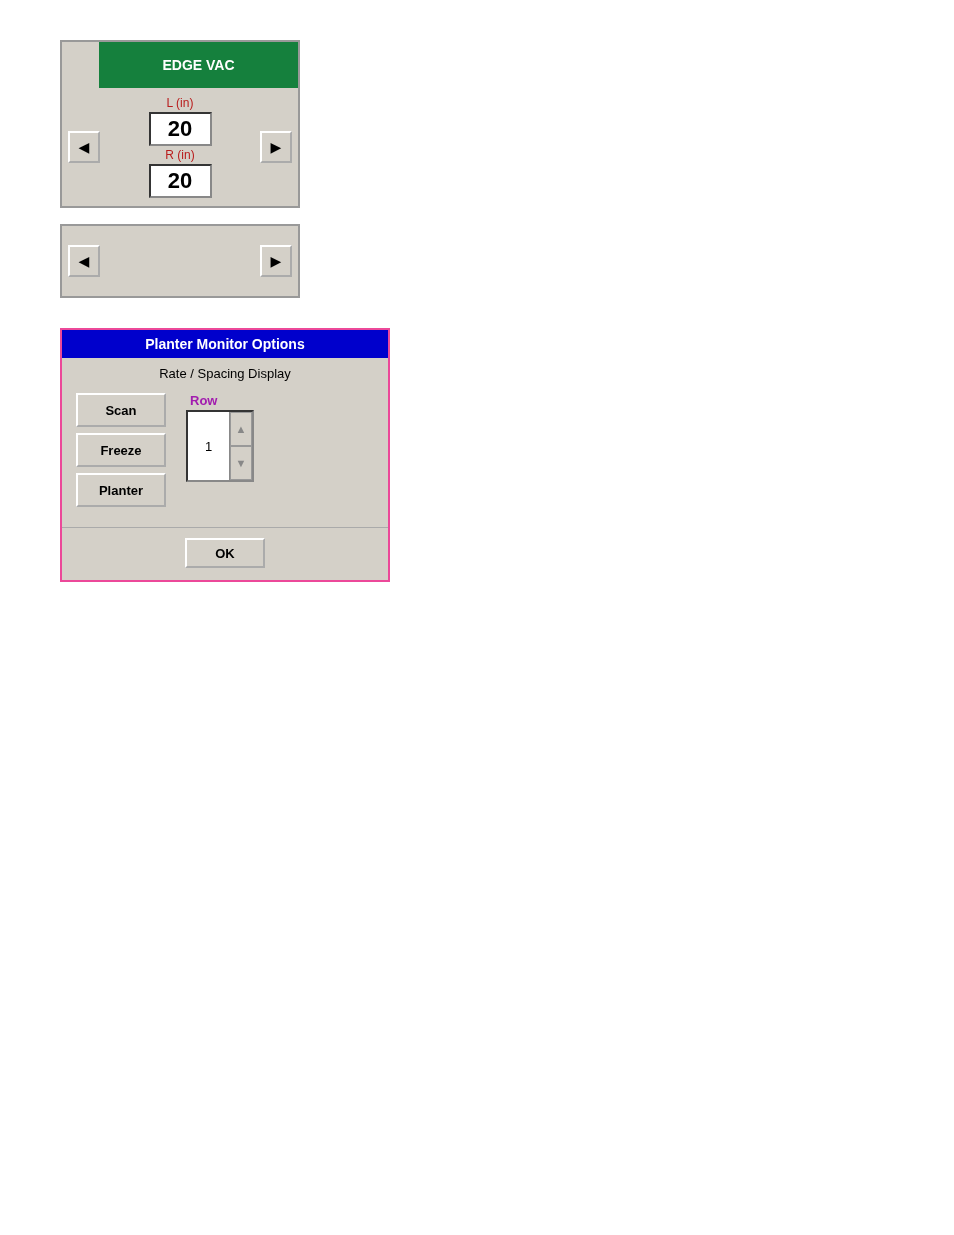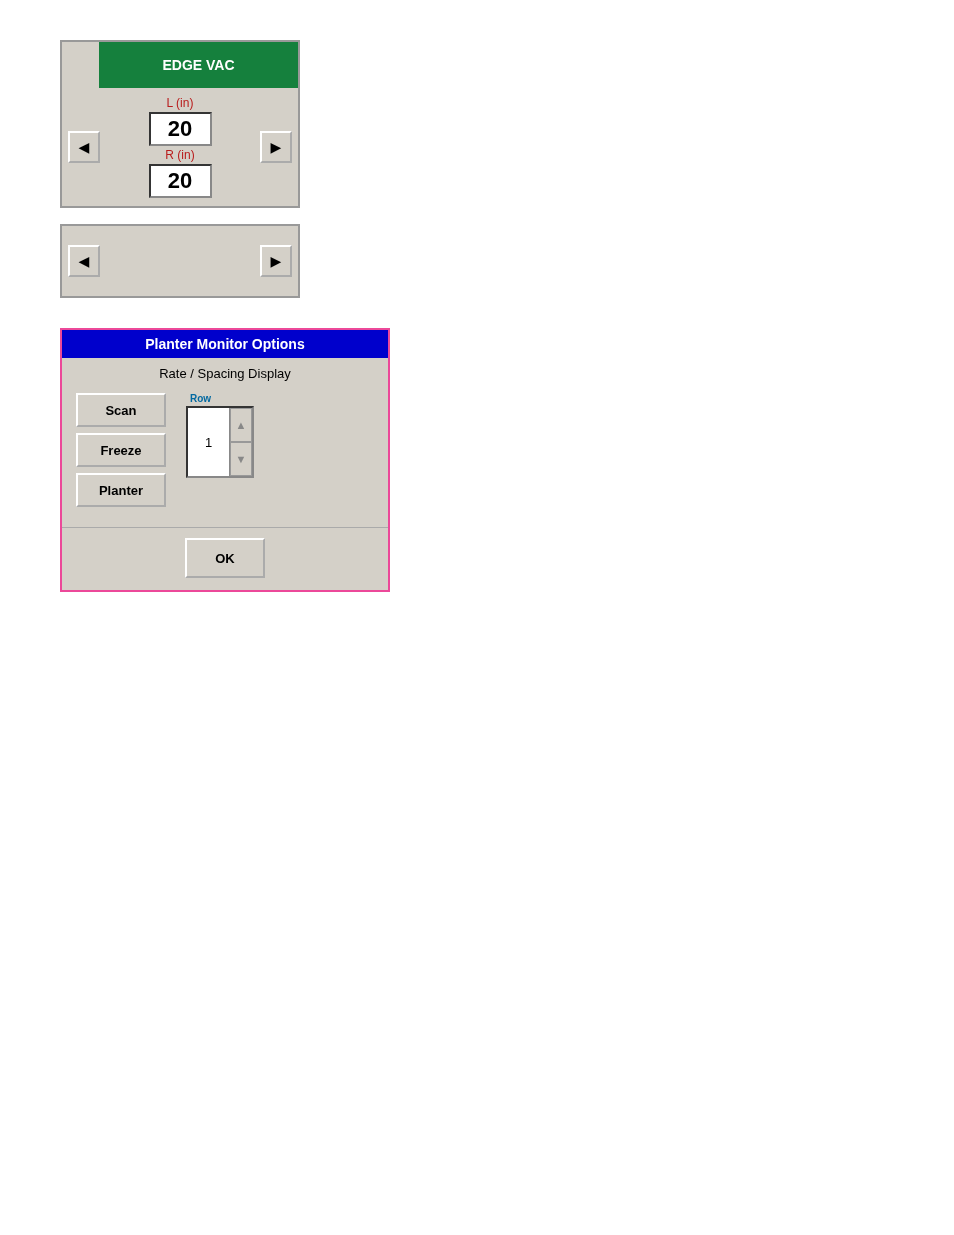--- a/index.html
+++ b/index.html
@@ -127,22 +127,22 @@
       align-items: center;
       justify-content: center;
     }
     .row-section {
       display: flex;
       flex-direction: column;
       align-items: flex-start;
       gap: 2px;
     }
     .row-label {
-      font-size: 10px;
-      color: #0369a1;
+      font-size: 13px;
+      color: #a21caf;
       font-weight: bold;
       margin-left: 4px;
     }
     .row-spinner {
       display: flex;
       align-items: stretch;
       border: 2px inset #888;
       background: #fff;
       width: 68px;
       height: 72px;
@@ -178,21 +178,21 @@
     .dialog-footer {
       border-top: 1px solid #aaa;
       display: flex;
       justify-content: center;
       padding: 10px 0 12px 0;
     }
     .ok-btn {
       background: #d4d0c8;
       border: 2px outset #fff;
       width: 80px;
-      height: 40px;
+      height: 30px;
       font-size: 13px;
       font-weight: bold;
       cursor: pointer;
       display: flex;
       align-items: center;
       justify-content: center;
     }
   </style>
 </head>
 <body>

